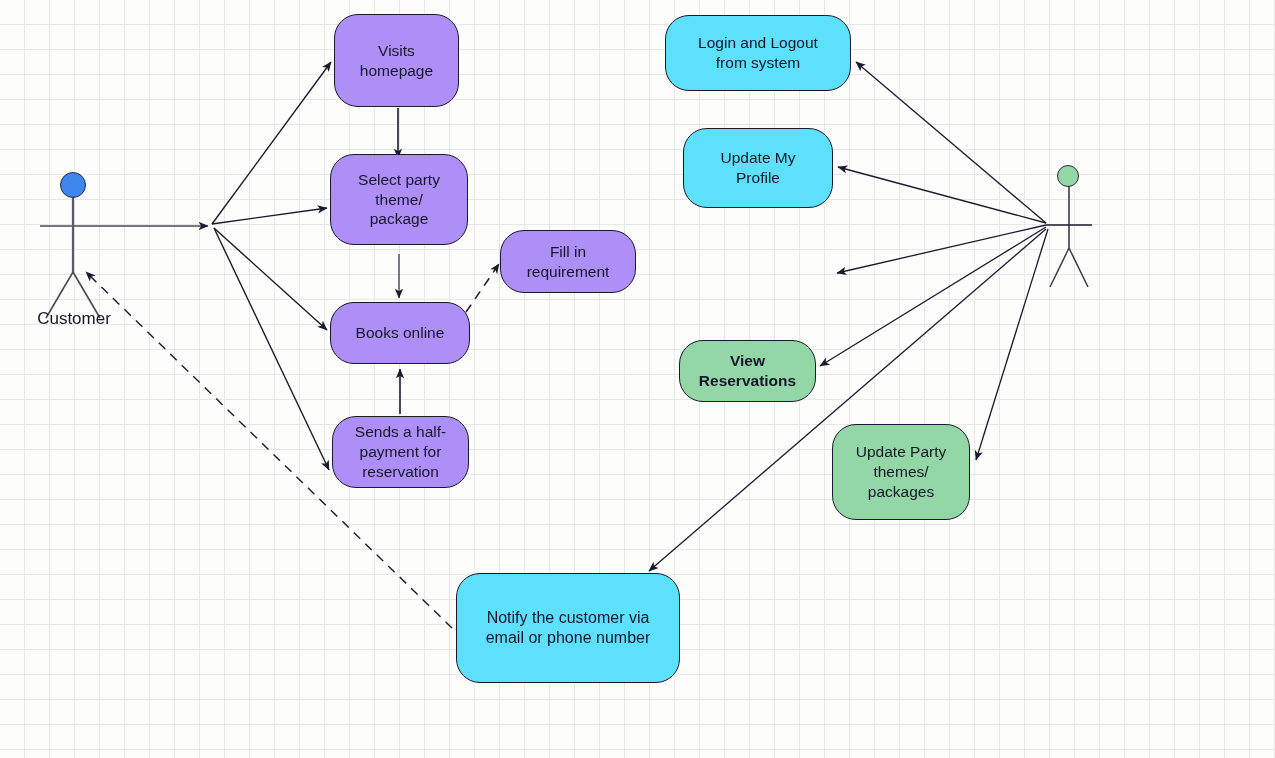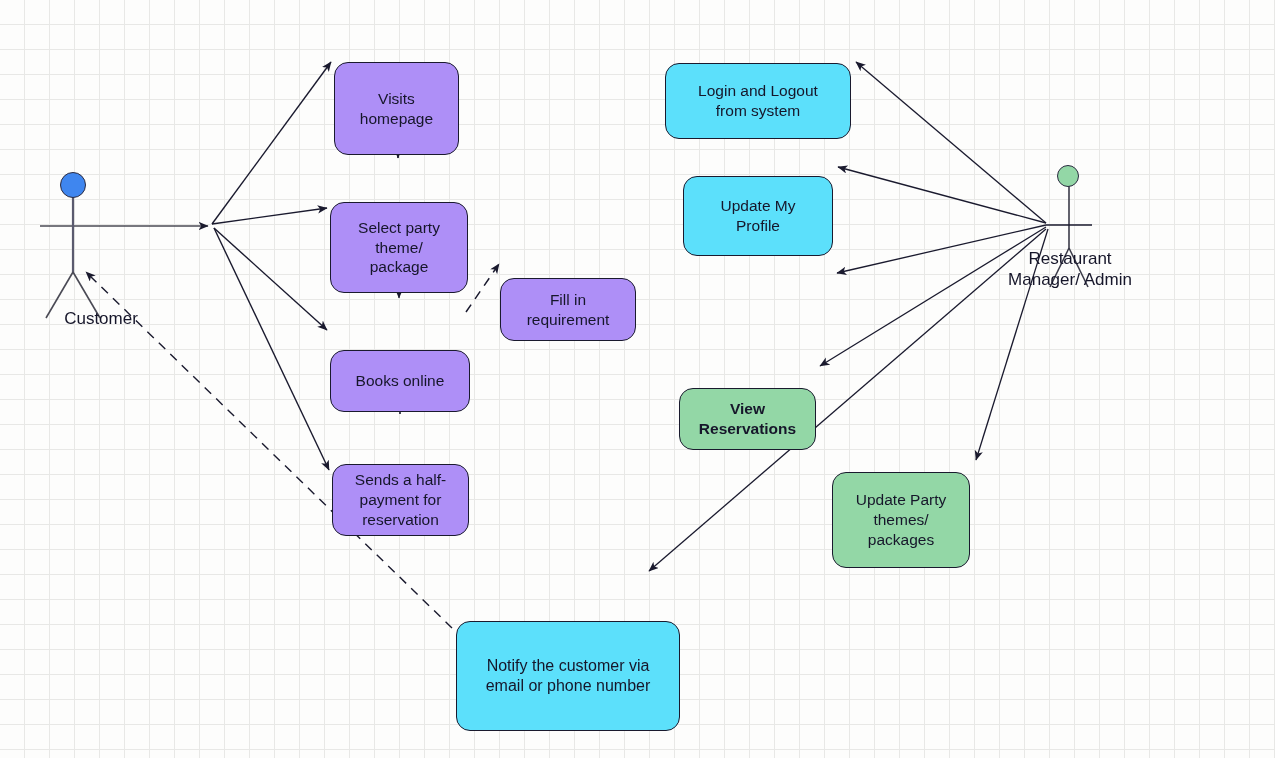--- a/index.html
+++ b/index.html
@@ -25,31 +25,30 @@
     left: 0;
     top: 0;
     width: 1275px;
     height: 758px;
     pointer-events: none;
   }
   .node {
     position: absolute;
     box-sizing: border-box;
     border: 1.4px solid #1a1a2e;
-    border-radius: 14px;
+    border-radius: 24px;
     display: flex;
     align-items: center;
     justify-content: center;
     text-align: center;
     color: #16162a;
     font-size: 15.5px;
     line-height: 1.28;
     padding: 4px 0;
     white-space: pre-line;
-    margin-top: 48px;
   }
   .node.purple { background: #ae8ff7; }
   .node.cyan   { background: #5ce0fb; }
   .node.green  { background: #93d7a6; }
   .actor-head {
     position: absolute;
     width: 26px;
     height: 26px;
     border-radius: 50%;
     border: 1.3px solid #2b2b40;
@@ -108,23 +107,21 @@
       <line x1="1069" y1="185" x2="1069" y2="248" stroke="#3a3a48" stroke-width="1.6"></line>
       <line x1="1046" y1="225" x2="1092" y2="225" stroke="#1a1a2e" stroke-width="1.6"></line>
       <line x1="1069" y1="248" x2="1050" y2="287" stroke="#3a3a48" stroke-width="1.5"></line>
       <line x1="1069" y1="248" x2="1088" y2="287" stroke="#3a3a48" stroke-width="1.5"></line>
     </g>
   </svg>
 
   <div class="actor-head" style="left:60px; top:172px; background:#3f86ef;"></div>
   <div class="actor-head" style="left:1057px; top:165px; width:22px; height:22px; background:#93d7a6;"></div>
 
-  <div class="actor-label" style="left:0px; top:308px; width:148px;padding-left:27px;">Customer</div>
-  <div class="actor-label" style="left:975px; top:248px; width:190px;">Restaurant
-Manager/ Admin</div>
+  <div class="actor-label" style="left:0px; top:308px; width:148px;">Customer</div>
 
   <div class="node purple" style="left:334px; top:14px; width:125px; height:93px;">Visits
 homepage</div>
 
   <div class="node purple" style="left:330px; top:154px; width:138px; height:91px;">Select party
 theme/
 package</div>
 
   <div class="node purple" style="left:330px; top:302px; width:140px; height:62px;">Books online</div>
 

